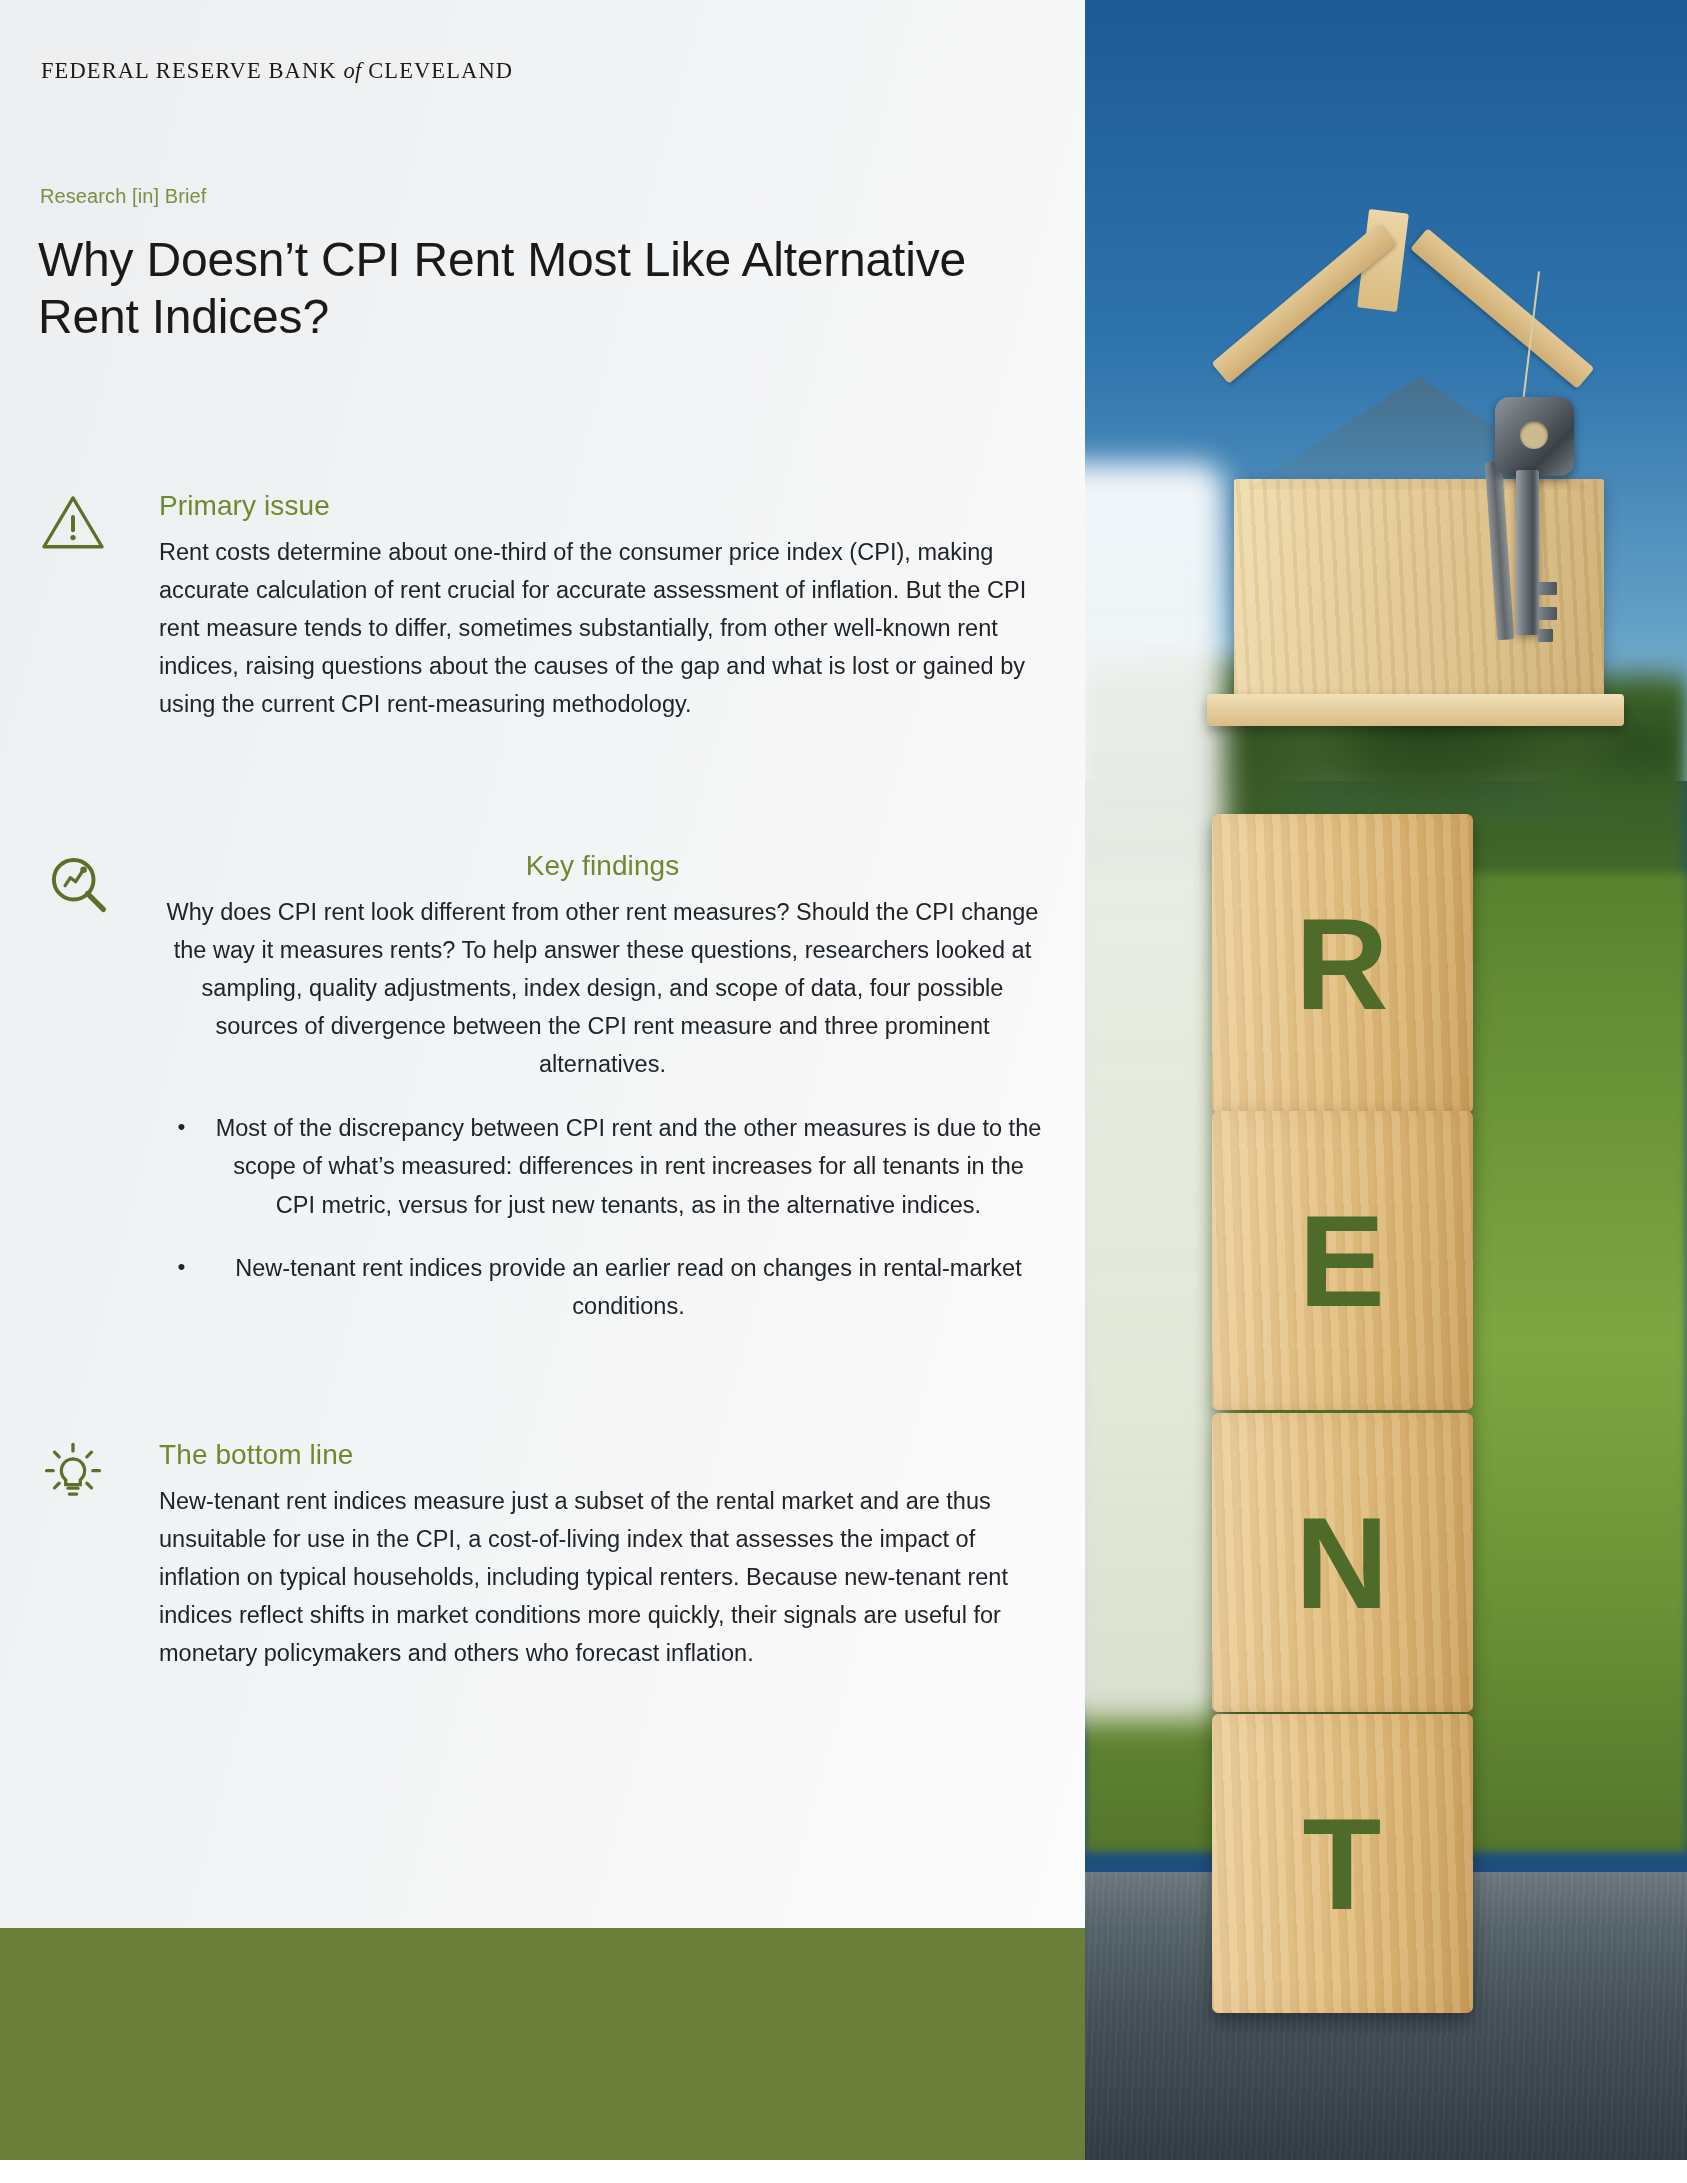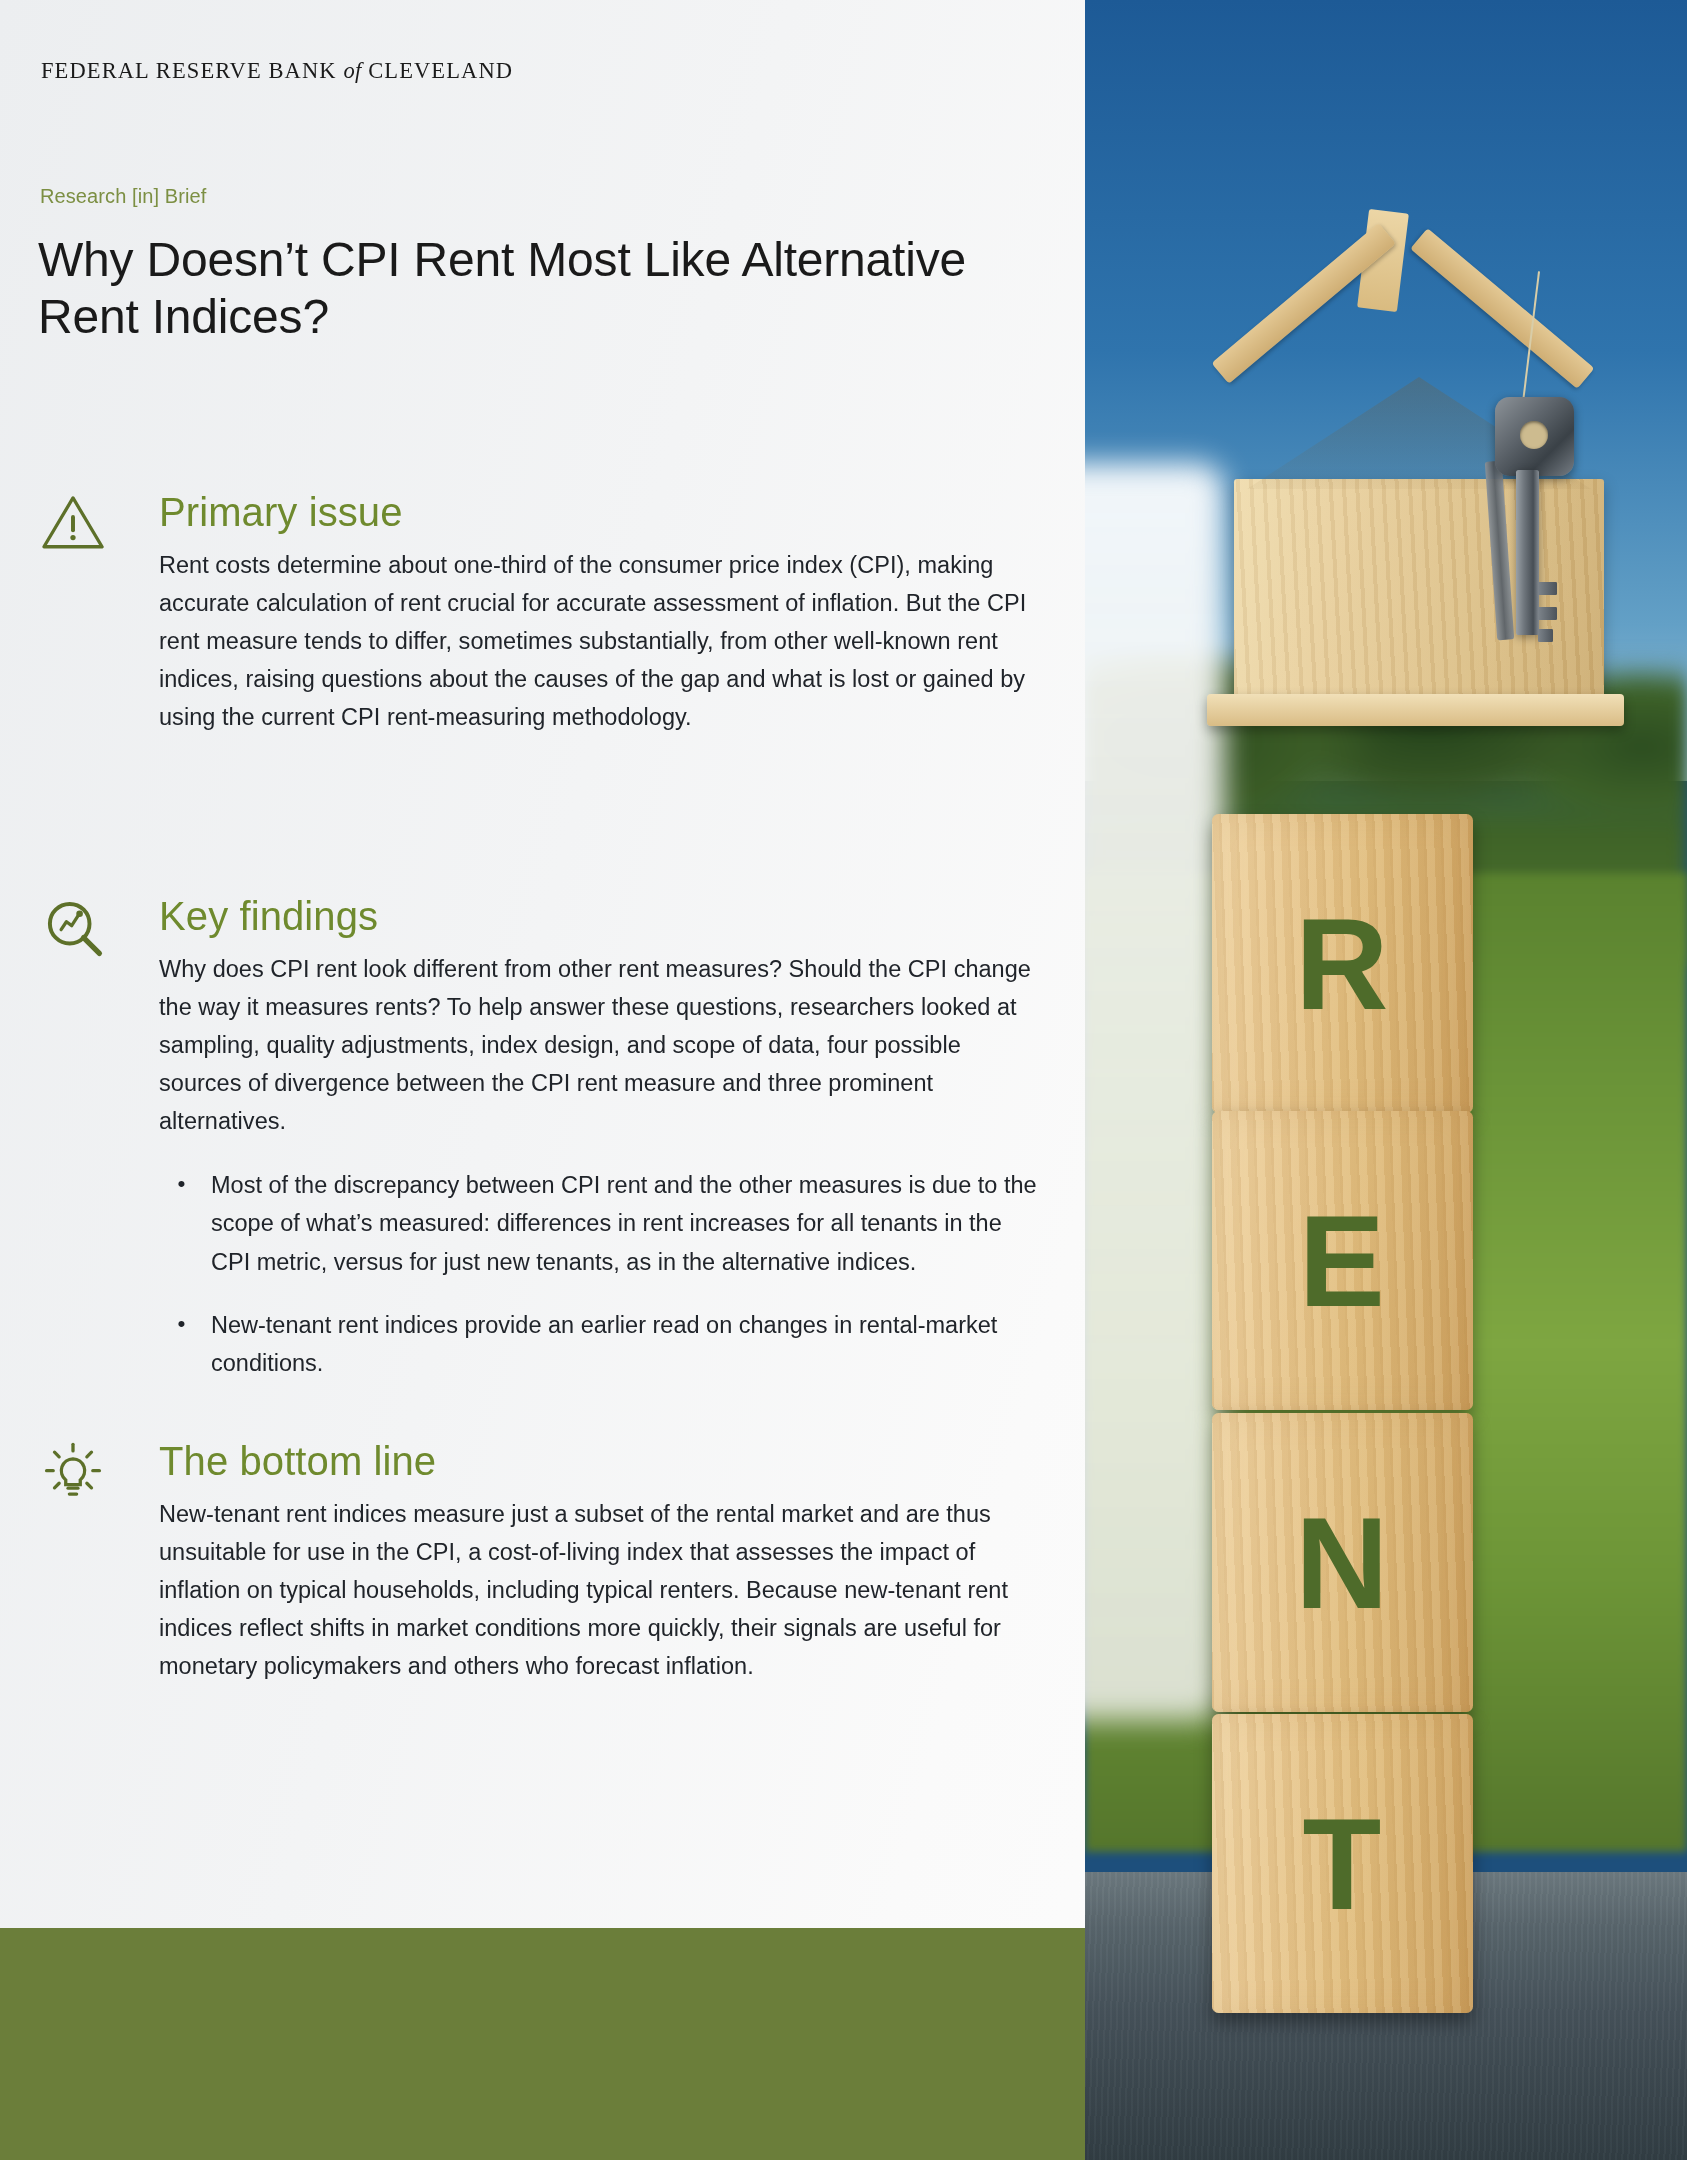--- a/index.html
+++ b/index.html
@@ -74,21 +74,21 @@
     left: 0;
     top: 0;
     width: 73px;
     height: 73px;
     color: #5d7029;
   }
   .sec-body {
     margin-left: 119px;
   }
   .sec-head {
-    font-size: 40px;
+    font-size: 28px;
     color: #6f8a2e;
     font-weight: 400;
     margin-bottom: 10.6px;
     letter-spacing: 0.1px;
   }
   .sec-text {
     font-size: 23.5px;
     line-height: 1.62;
     color: #20242a;
     letter-spacing: 0.03px;
@@ -109,21 +109,21 @@
   .bullet::before {
     content: "•";
     position: absolute;
     left: 18.5px;
     top: 0;
     font-size: 22.5px;
     color: #20242a;
   }
 
   #section-primary { top: 490px; }
-  #section-findings { top: 894px; }
+  #section-findings { top: 850px; text-align: center; }
   #section-bottomline { top: 1439px; }
 
   
   .footer {
     position: absolute;
     left: 0;
     bottom: 0;
     width: 1085px;
     height: 255px;
     background: #6b7e3a;

